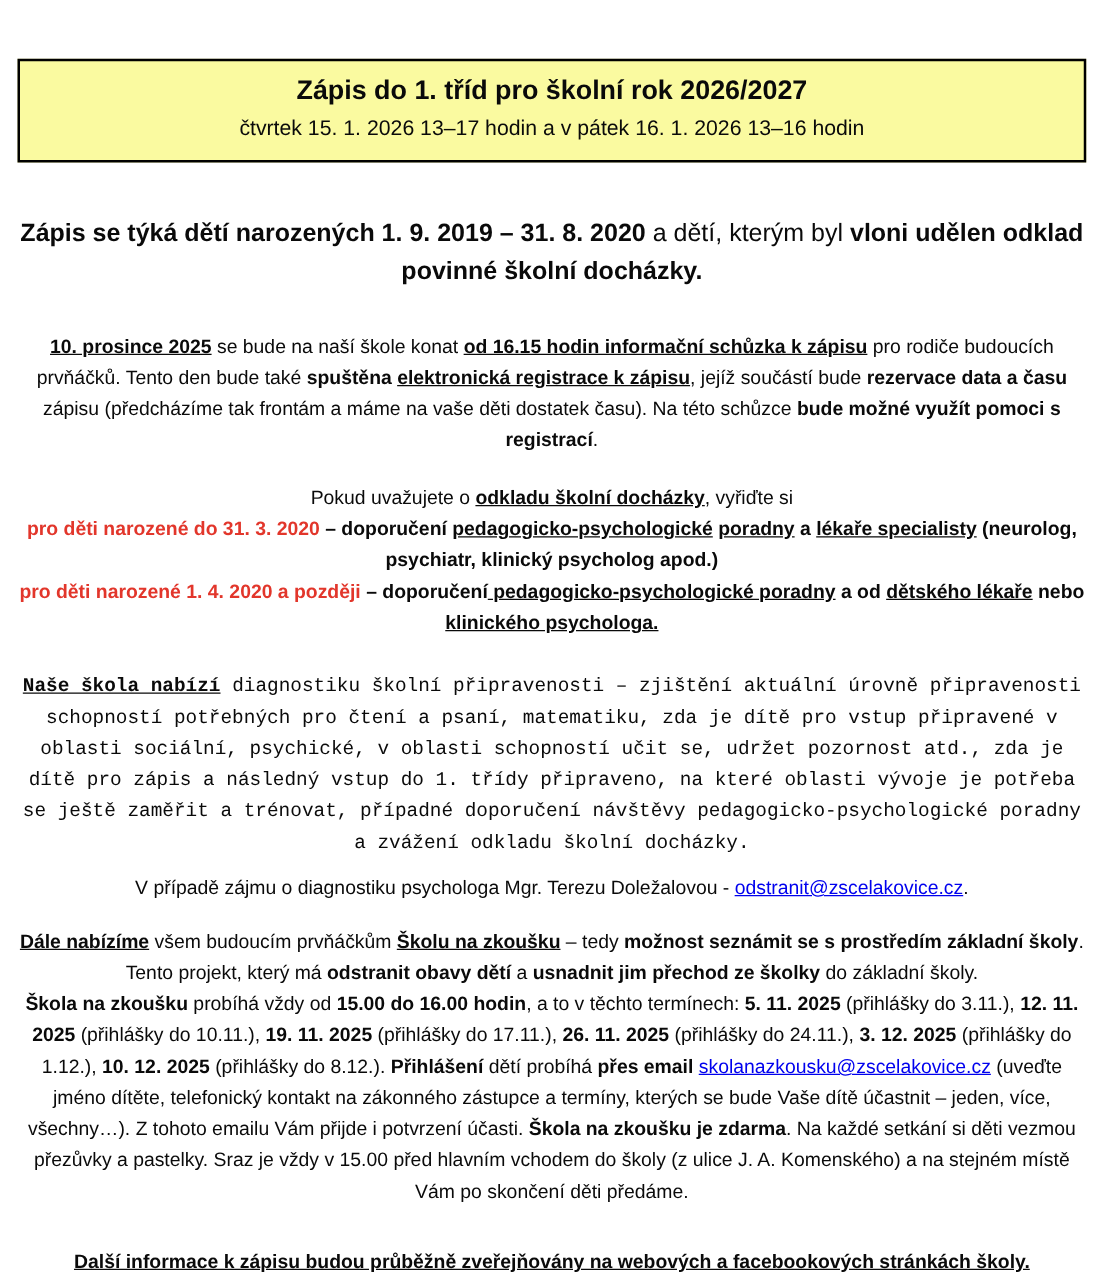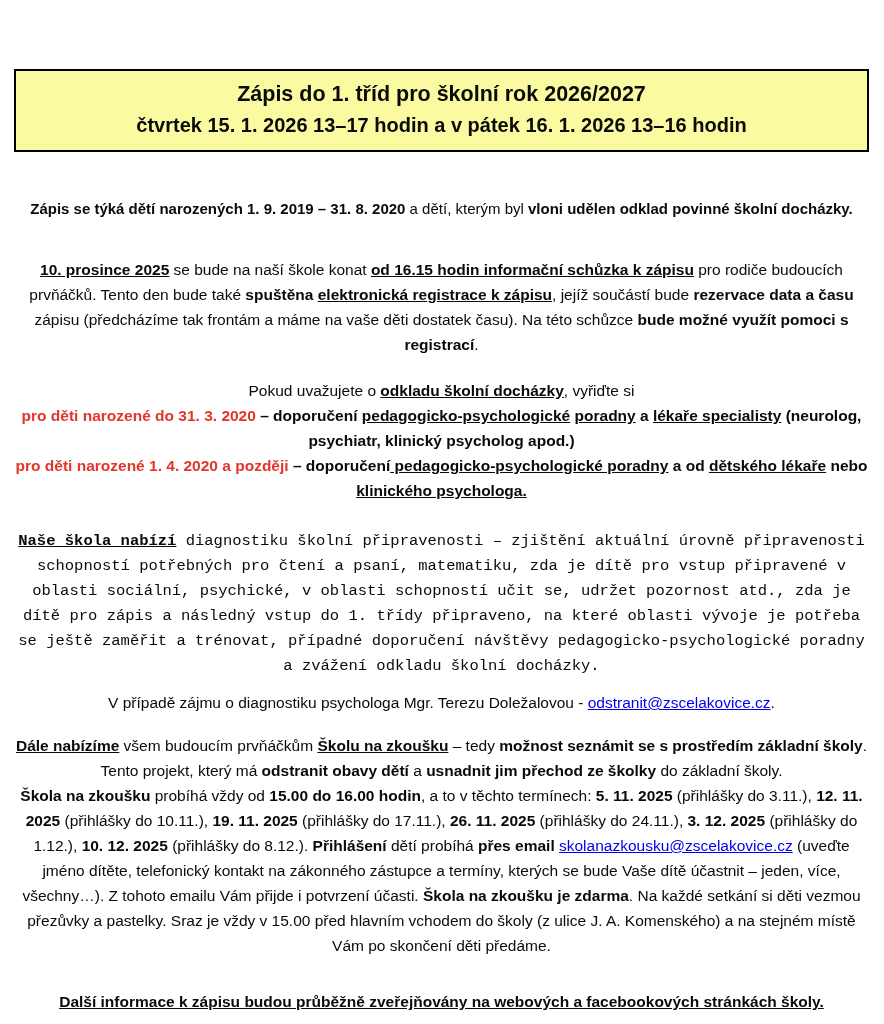--- a/index.html
+++ b/index.html
@@ -2,35 +2,35 @@
 <html lang="cs" style="--header-bg: #fafaa0; --header-border: #000000; --body-text: #0a0a0a; --red-text: #e2362b; --link-blue: #0000ee;"><head>
 <meta charset="utf-8">
 <style>
   * { margin: 0; padding: 0; box-sizing: border-box; }
   html, body { background: #ffffff; }
   body {
     width: 884px; height: 1024px; overflow: hidden;
     font-family: "Liberation Sans", sans-serif;
     color: var(--body-text, #0a0a0a);
   }
-  .page { width: 884px; height: 727px; padding: 47px 15px 0 14px; background: #ffffff; margin-top: 22px; }
+  .page { width: 884px; height: 727px; padding: 47px 15px 0 14px; background: #ffffff; }
 
   .header-box {
     background: var(--header-bg, #fafaa0);
     border: 2px solid var(--header-border, #000000);
     text-align: center;
     padding: 8px 4px 10px 4px;
   }
   .header-line1 { font-size: 21.5px; font-weight: bold; line-height: 31px; }
-  .header-line2 { font-size: 20px; font-weight: bold; line-height: 30px; }
+  .header-line2 { font-size: 17px; font-weight: normal; line-height: 30px; }
 
   p.intro {
     margin-top: 42px;
     text-align: center;
-    font-size: 15px;
+    font-size: 20px;
     line-height: 30px;
   }
   p.body { font-size: 15.5px; line-height: 25px; text-align: center; }
 
   .p-meeting       { margin-top: 33px; }
   .p-postponement  { margin-top: 21px; }
   .p-diagnostics   { margin-top: 26px; font-family: Liberation Mono, monospace; }
   .p-contact       { margin-top: 11px; }
   .p-trial         { margin-top: 18px; }
   .p-trial-details { margin-top: 0; }

